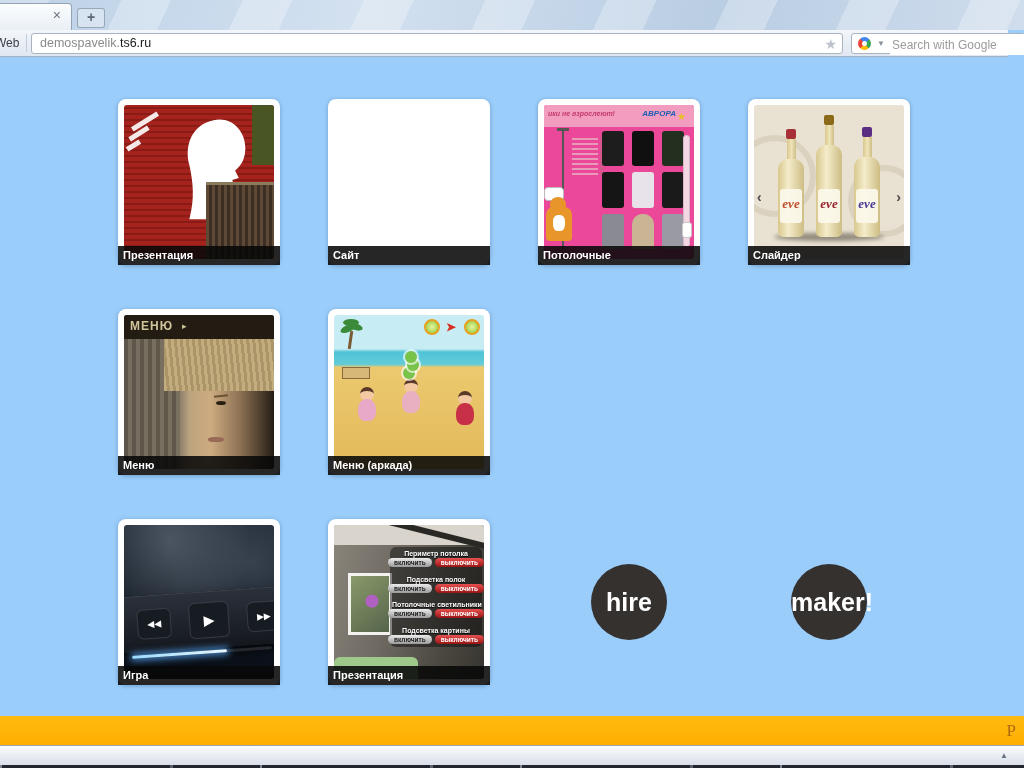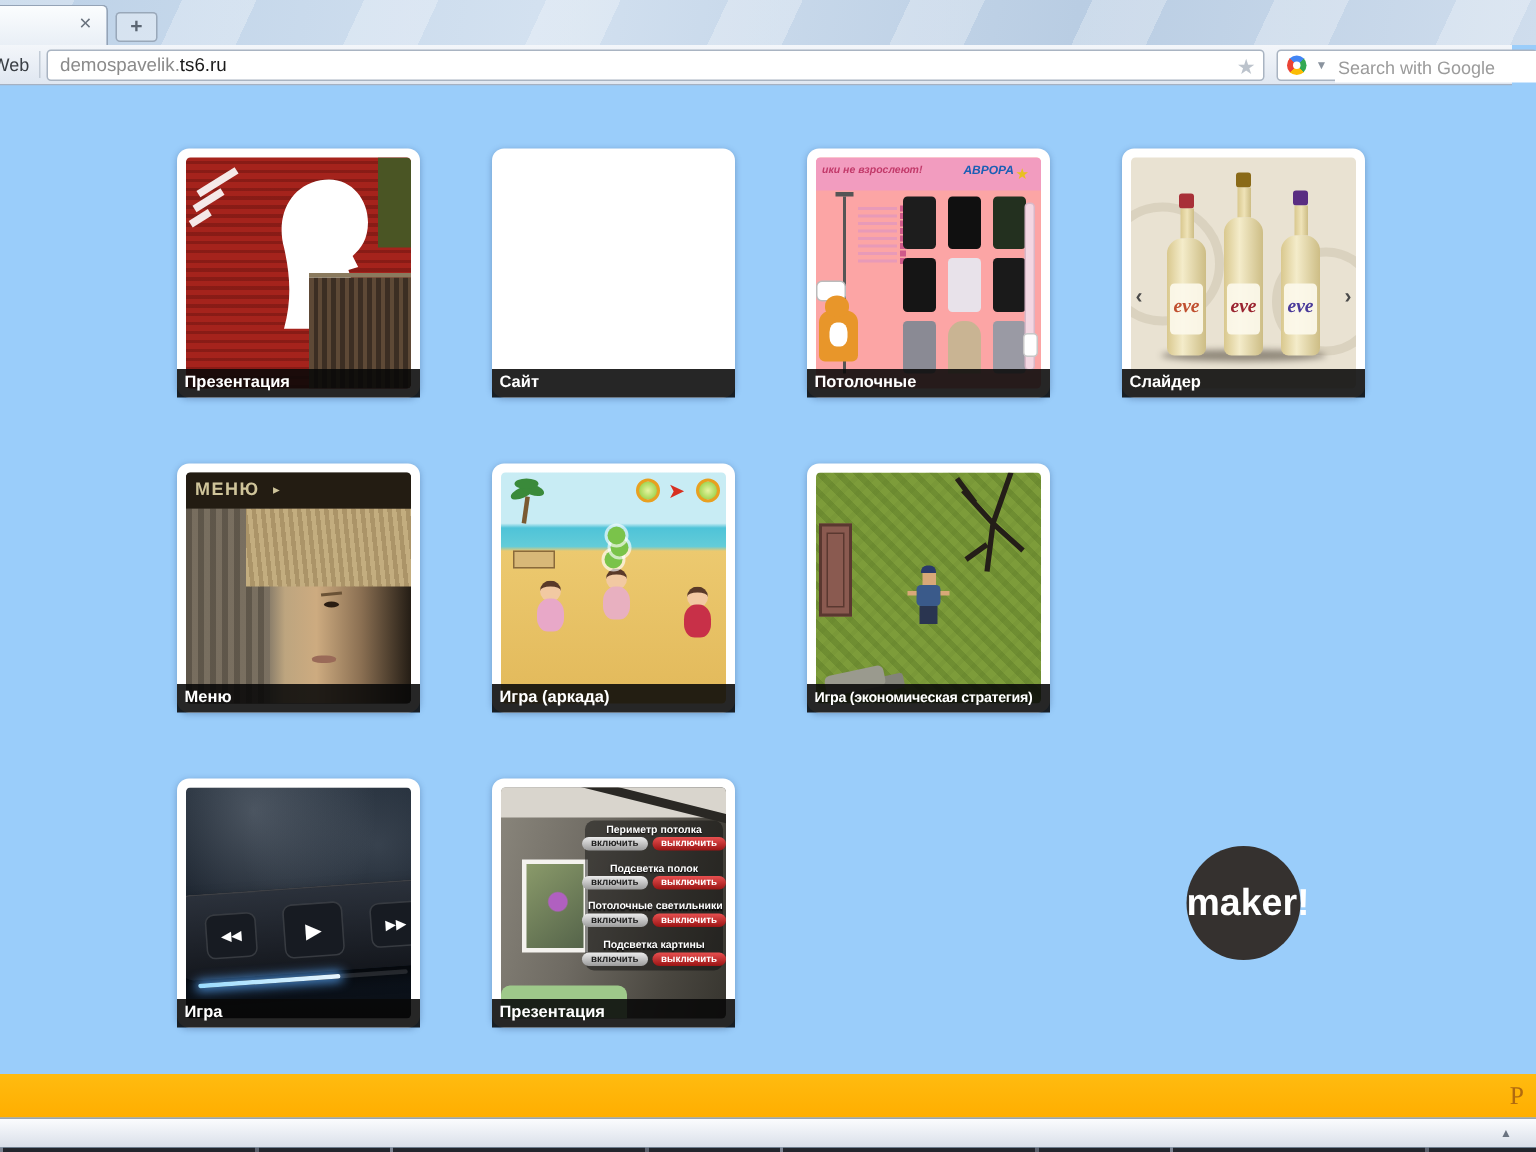--- a/index.html
+++ b/index.html
@@ -80,21 +80,21 @@
   .t-site .bstrip{position:absolute;left:0;right:0;top:72px;height:34px;background:rgba(255,255,255,.25);
     display:flex;gap:3px;padding:3px;box-sizing:border-box;}
   .t-site .b1{flex:1;background:#0b2c52;}
   .t-site .b2{flex:1;background:#10355e;position:relative;}
   .t-site .b2:after{content:"";position:absolute;left:14px;top:9px;width:16px;height:9px;border-radius:8px 8px 0 0;
     border:2px solid #e04848;border-bottom:none;box-shadow:0 0 0 2px #48b048 inset;}
   .t-site .b3{flex:1;background:#edb70c;position:relative;}
   .t-site .b3:after{content:"";position:absolute;left:8px;top:7px;width:14px;height:14px;border-radius:50%;background:#d84820;}
   .t-site .cloud{position:absolute;background:#fff;border-radius:50%;}
   
-  .t-constr{background:#fca5a5;}
+  .t-constr{background:#ec4899;}
   .t-constr .hdr{position:absolute;left:0;right:0;top:0;height:22px;background:#f29cbf;}
   .t-constr .hdr .txt{position:absolute;left:4px;top:5px;font-size:7px;font-style:italic;font-weight:bold;color:#c23a6a;}
   .t-constr .hdr .logo{position:absolute;right:18px;top:4px;font-size:8px;font-weight:bold;font-style:italic;color:#1b5fb5;}
   .t-constr .hdr .star{position:static;color:#e8c020;font-size:10px;}
   .t-constr .pole{position:absolute;left:18px;top:26px;width:2px;height:118px;background:#555;}
   .t-constr .pole:before{content:"";position:absolute;left:-5px;top:-3px;width:12px;height:3px;background:#555;}
   .t-constr .list{position:absolute;left:28px;top:30px;width:26px;}
   .t-constr .list i{display:block;height:2px;margin:3px 0;background:#e89ab8;position:relative;}
   .t-constr .list i:after{content:"";position:absolute;right:-6px;top:-1px;width:4px;height:4px;background:#d05a8a;}
   .t-constr .grid{position:absolute;left:58px;top:26px;width:82px;height:118px;
@@ -365,39 +365,23 @@
             <i style="left:2px;top:-6px"></i>
           </div>
         <div class="head"></div>
         <div class="body" style="background:#e8b0c0"></div>
       </div>
       <div class="char" style="left:120px;top:76px">
         <div class="head"></div>
         <div class="body" style="background:#c83048"></div>
       </div>
     </div>
-    <div class="caption">Игра (аркада)</div>
-  </div>
-
-  <div class="card p23">
-    <div class="thumb t-strategy">
-      <svg width="90" height="80" viewBox="0 0 90 80">
-        <path d="M70,0 L58,34 M58,34 L38,12 M46,20 L34,4 M58,34 L54,66 M58,34 L78,52 M54,48 L40,58" stroke="#241e18" stroke-width="3.5" fill="none"></path>
-      </svg>
-      <div class="cab"></div>
-      <div class="logs"></div>
-      <div class="man">
-        <div class="hat"></div>
-        <div class="face"></div>
-        <div class="torso"></div>
-        <div class="legs"></div>
-      </div>
-    </div>
-    <div class="caption small">Игра (экономическая стратегия)</div>
-  </div>
+    <div class="caption">Меню (аркада)</div>
+  </div>
+
 
 
   <div class="card p31">
     <div class="thumb t-player">
       <div class="deck">
         <div class="pbtn">◀◀</div>
         <div class="pbtn big">▶</div>
         <div class="pbtn">▶▶</div>
       </div>
       <div class="track">
@@ -442,20 +426,21 @@
           <div class="btns">
               <span class="pill on">включить</span>
               <span class="pill off">выключить</span>
             </div>
         </div>
       </div>
     </div>
     <div class="caption">Презентация</div>
   </div>
 
+  <div class="circle-btn hire">hire</div>
   <div class="circle-btn more">maker!</div>
 </div>
 
 <div class="footerbar">
   <span class="footer-letter">P</span>
 </div>
 <div class="statusbar">
   <span class="status-arrow">▲</span>
 </div>
 <div class="taskbar"></div>

